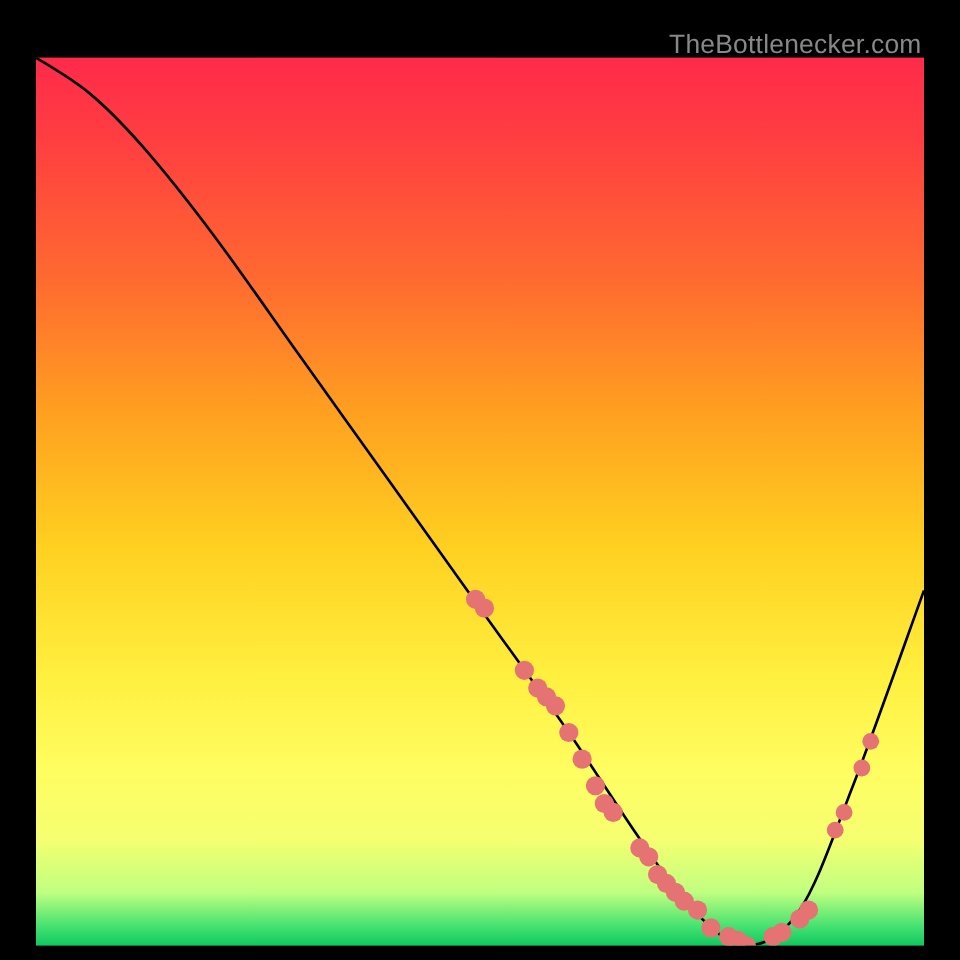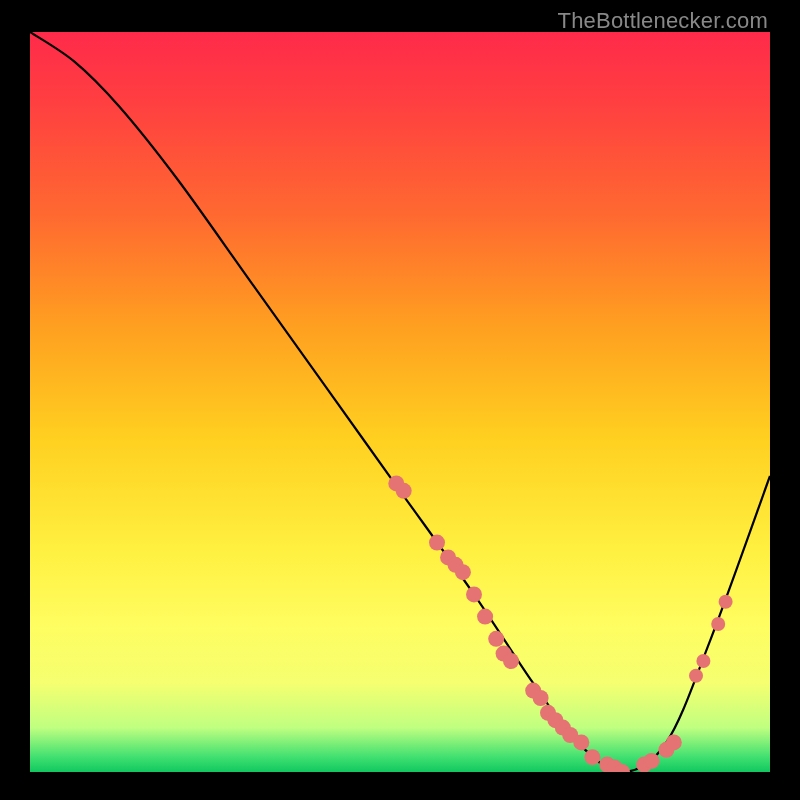--- a/index.html
+++ b/index.html
@@ -6,21 +6,21 @@
     margin: 0;
     padding: 0;
     background: #000;
     width: 800px;
     height: 800px;
     overflow: hidden;
     font-family: Arial, Helvetica, sans-serif;
   }
   .frame {
     position: absolute;
-    top: 2px; left: 0;
+    top: 18px; left: 0;
     width: 800px; height: 686px;
     background: #000;
   }
   .plot {
     position: absolute;
     top: 30px; left: 30px;
     width: 740px; height: 740px;
     background: linear-gradient(to bottom,
       #ff2a4a 0%,
       #ff4040 10%,

